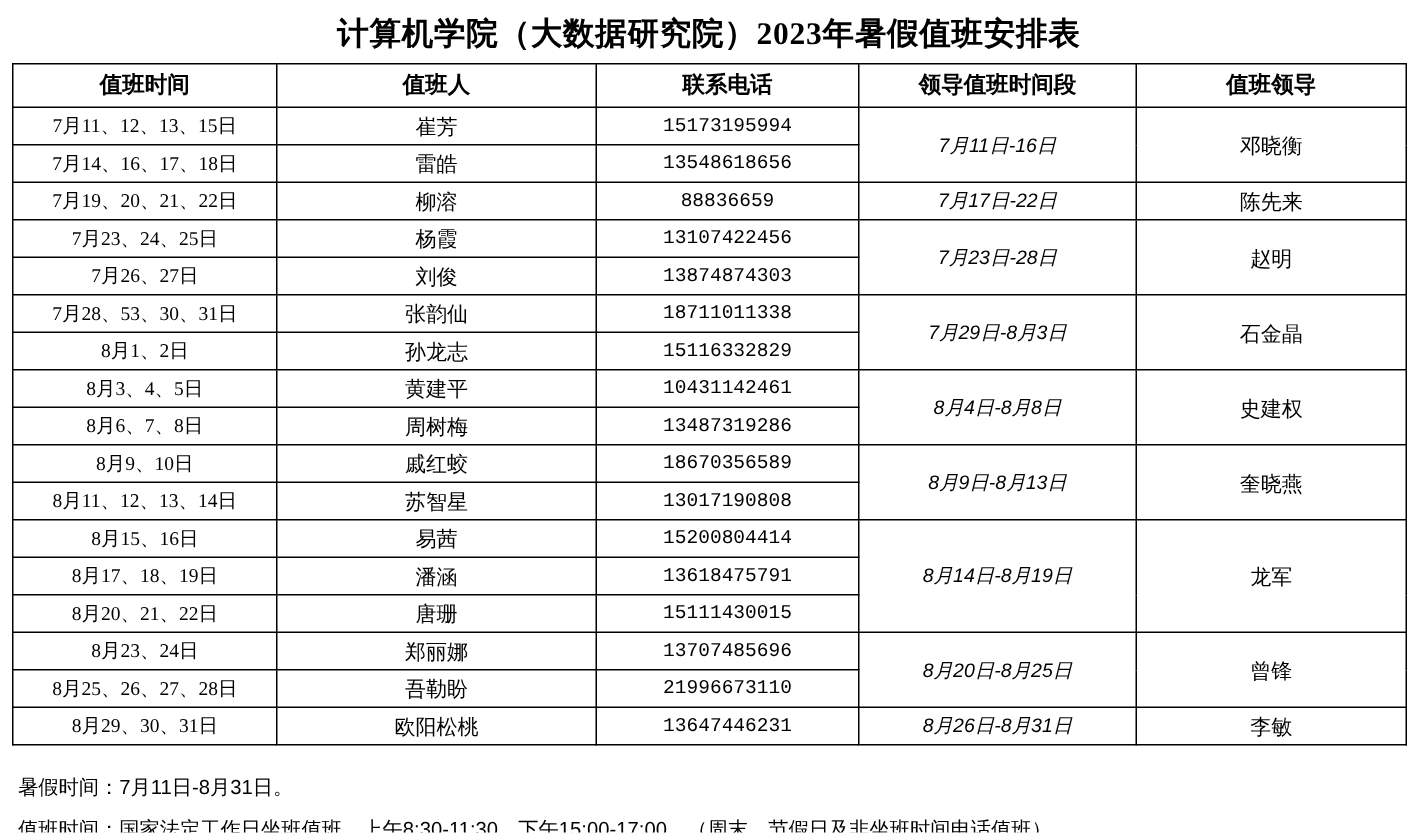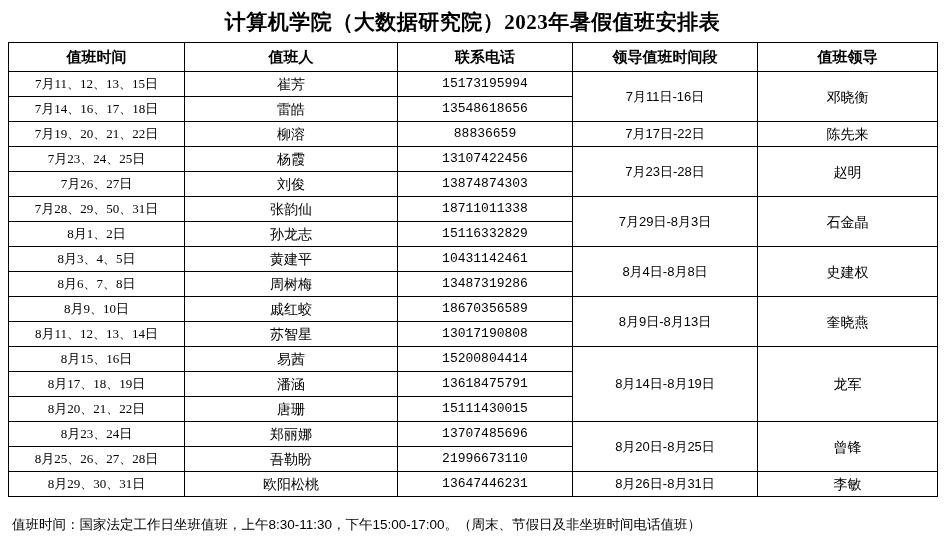--- a/index.html
+++ b/index.html
@@ -55,21 +55,21 @@
   }
   col.c0 { width: 176px; }
   col.c1 { width: 213px; }
   col.c2 { width: 175px; }
   col.c3 { width: 185px; }
   col.c4 { width: 180px; }
 
   td.duty-time   { font-size: 13px; font-family: Liberation Serif, serif; }
   td.duty-person { font-size: 14px; }
   td.phone       { font-size: 13px; font-family: Liberation Mono, monospace; }
-  td.leader-span { font-size: 13px; }
+  td.leader-span { font-size: 13px; font-style: italic; }
   td.leader-name { font-size: 14px; }
 
   .notes {
     margin-top: 14px;
     font-size: 13.5px;
     line-height: 1.2;
   }
   .notes .note-line {
     padding: 6px 4px 6px 4px;
     white-space: nowrap;
@@ -125,21 +125,21 @@
           <td class="phone">13107422456</td>
           <td class="leader-span" rowspan="2">7月23日-28日</td>
           <td class="leader-name" rowspan="2">赵明</td>
         </tr>
         <tr>
           <td class="duty-time">7月26、27日</td>
           <td class="duty-person">刘俊</td>
           <td class="phone">13874874303</td>
         </tr>
         <tr>
-          <td class="duty-time">7月28、29、50、31日</td>
+          <td class="duty-time">7月28、53、30、31日</td>
           <td class="duty-person">张韵仙</td>
           <td class="phone">18711011338</td>
           <td class="leader-span" rowspan="2">7月29日-8月3日</td>
           <td class="leader-name" rowspan="2">石金晶</td>
         </tr>
         <tr>
           <td class="duty-time">8月1、2日</td>
           <td class="duty-person">孙龙志</td>
           <td class="phone">15116332829</td>
         </tr>
@@ -200,17 +200,18 @@
           <td class="duty-time">8月29、30、31日</td>
           <td class="duty-person">欧阳松桃</td>
           <td class="phone">13647446231</td>
           <td class="leader-span" rowspan="3">8月26日-8月31日</td>
           <td class="leader-name" rowspan="3">李敏</td>
         </tr>
       </tbody>
   </table>
 
   <div class="notes">
+    <div class="note-line">暑假时间：7月11日-8月31日。</div>
     <div class="note-line">值班时间：国家法定工作日坐班值班，上午8:30-11:30，下午15:00-17:00。（周末、节假日及非坐班时间电话值班）</div>
 
   </div>
 
 </div>
 
 </body></html>

